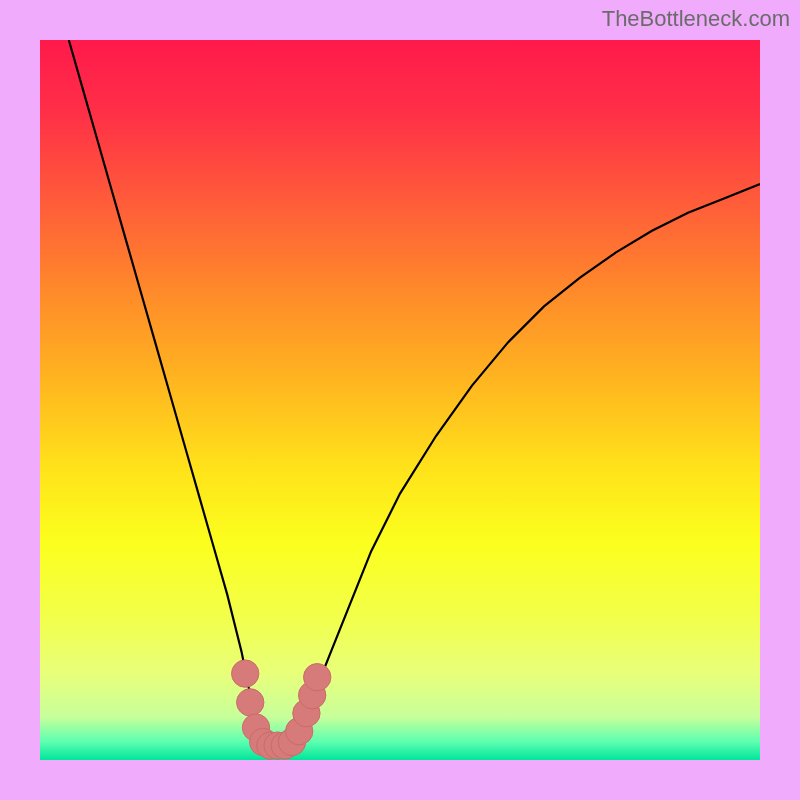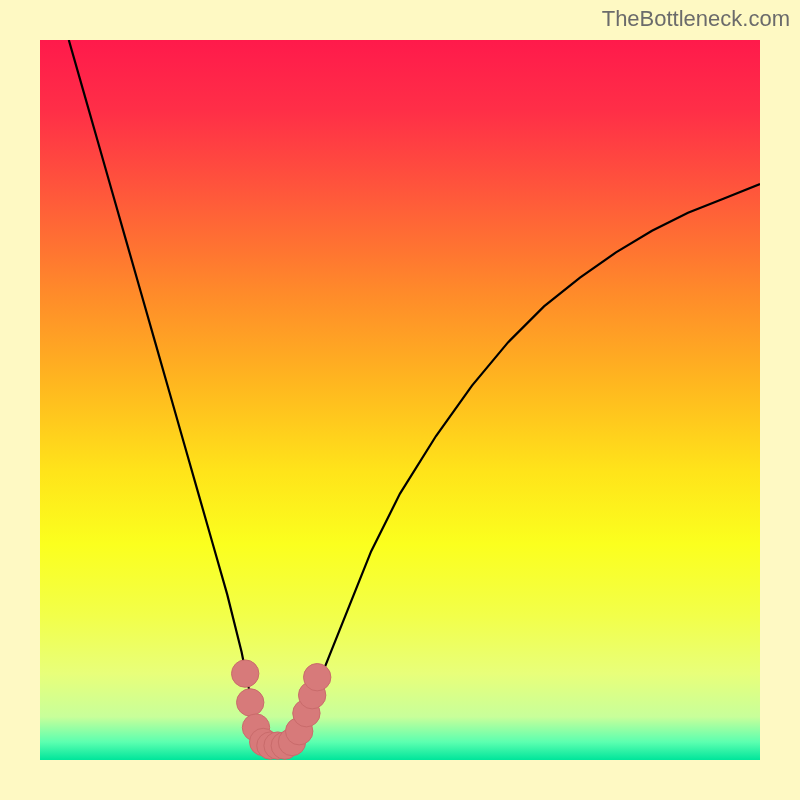--- a/index.html
+++ b/index.html
@@ -10,21 +10,21 @@
     background: #000;
     overflow: hidden;
     font-family: Arial, Helvetica, sans-serif;
   }
   .frame {
     position: absolute;
     left: 0;
     top: 0;
     width: 800px;
     height: 800px;
-    background: #fef9c3;
+    background: #f0abfc;
   }
   .plot-area {
     position: absolute;
     left: 40px;
     top: 40px;
     width: 720px;
     height: 720px;
     overflow: hidden;
   }
   svg {

